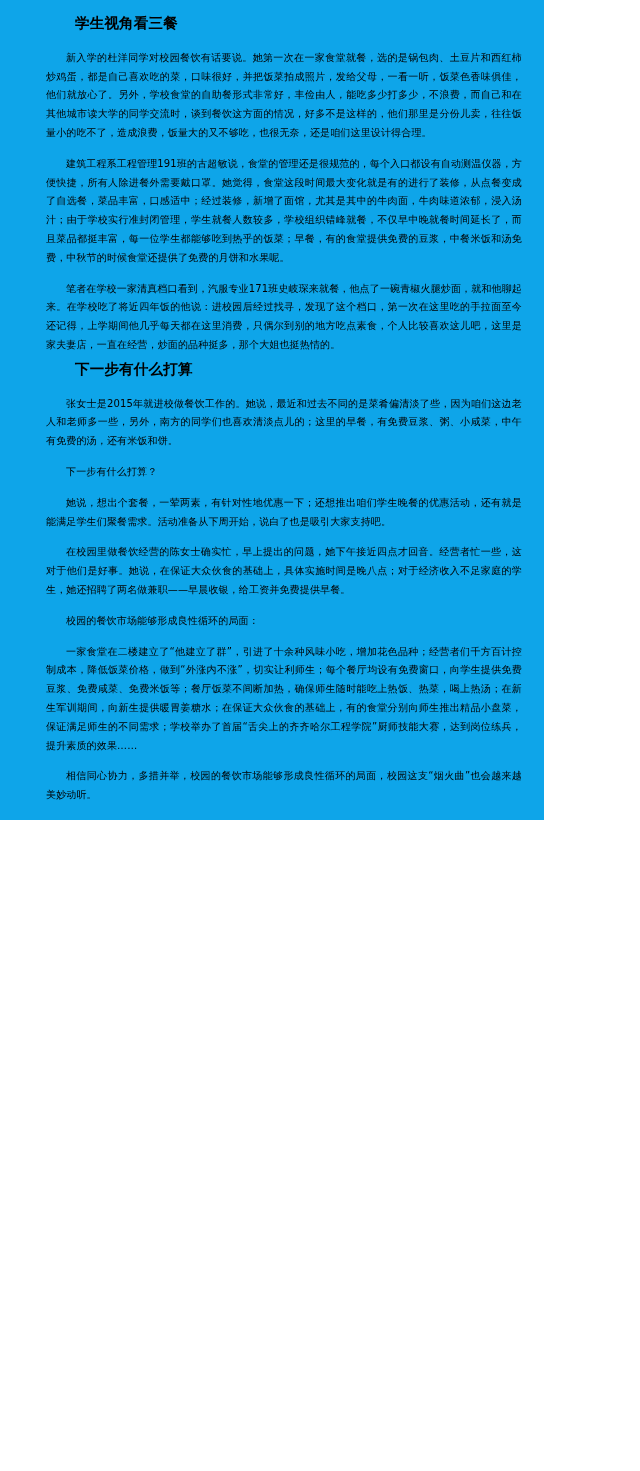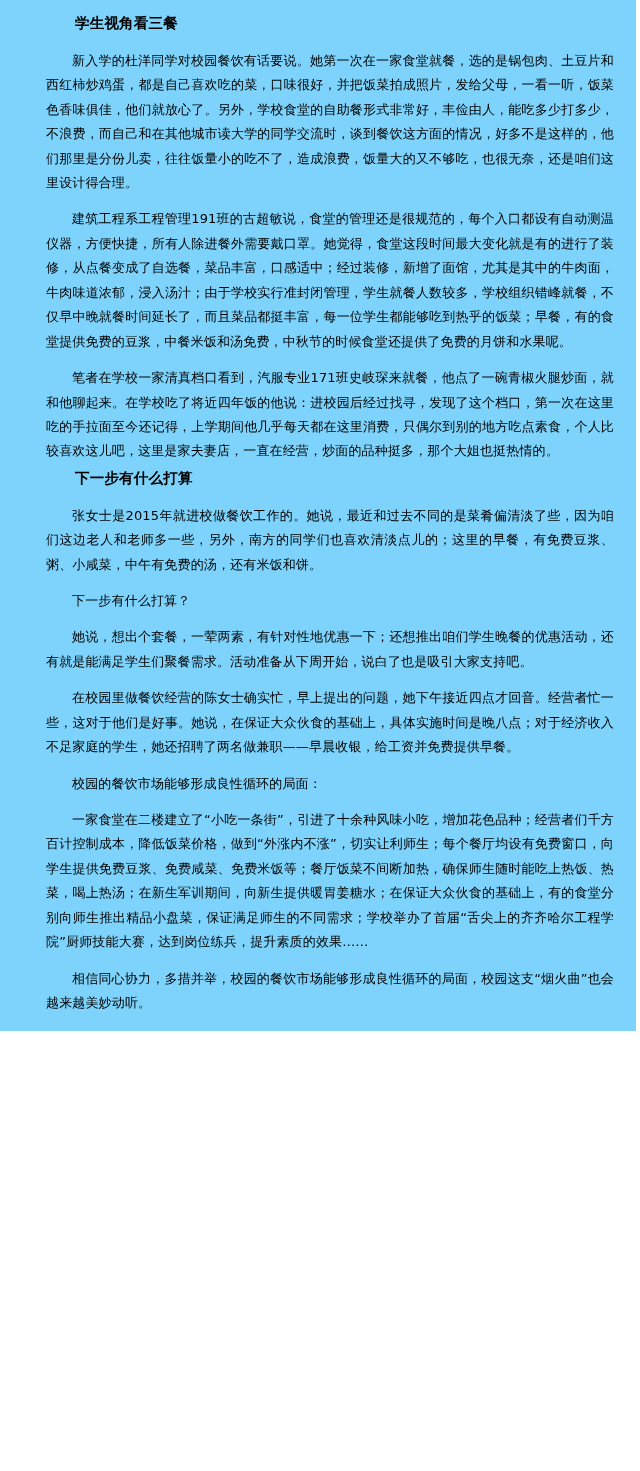--- a/index.html
+++ b/index.html
@@ -6,36 +6,36 @@
     margin: 0;
     padding: 0;
     background: #ffffff;
   }
   body {
     width: 640px;
     font-family: "DejaVu Sans", "Liberation Sans", sans-serif;
     color: #000000;
   }
   .page {
-    width: 636px;
+    width: 544px;
     box-sizing: border-box;
     padding: 10px 22px 14px 46px;
-    background: #7dd3fc;
+    background: #0ea5e9;
   }
   .heading {
     font-size: 14.5px;
     font-weight: bold;
     line-height: 1.85;
     letter-spacing: 0.2px;
     margin: 0 0 1px 0;
     text-indent: 2em;
     color: #000;
   }
   .para {
-    font-size: 13px;
+    font-size: 10px;
     line-height: 1.88;
     letter-spacing: 0.15px;
     margin: 12px 0 1px 0;
     text-indent: 2em;
     text-align: justify;
     text-justify: inter-ideograph;
     color: #000;
   }
 </style>
 </head>
@@ -46,16 +46,16 @@
       <p class="heading">学生视角看三餐</p>
       <p class="para">新入学的杜洋同学对校园餐饮有话要说。她第一次在一家食堂就餐，选的是锅包肉、土豆片和西红柿炒鸡蛋，都是自己喜欢吃的菜，口味很好，并把饭菜拍成照片，发给父母，一看一听，饭菜色香味俱佳，他们就放心了。另外，学校食堂的自助餐形式非常好，丰俭由人，能吃多少打多少，不浪费，而自己和在其他城市读大学的同学交流时，谈到餐饮这方面的情况，好多不是这样的，他们那里是分份儿卖，往往饭量小的吃不了，造成浪费，饭量大的又不够吃，也很无奈，还是咱们这里设计得合理。</p>
       <p class="para">建筑工程系工程管理191班的古超敏说，食堂的管理还是很规范的，每个入口都设有自动测温仪器，方便快捷，所有人除进餐外需要戴口罩。她觉得，食堂这段时间最大变化就是有的进行了装修，从点餐变成了自选餐，菜品丰富，口感适中；经过装修，新增了面馆，尤其是其中的牛肉面，牛肉味道浓郁，浸入汤汁；由于学校实行准封闭管理，学生就餐人数较多，学校组织错峰就餐，不仅早中晚就餐时间延长了，而且菜品都挺丰富，每一位学生都能够吃到热乎的饭菜；早餐，有的食堂提供免费的豆浆，中餐米饭和汤免费，中秋节的时候食堂还提供了免费的月饼和水果呢。</p>
       <p class="para">笔者在学校一家清真档口看到，汽服专业171班史岐琛来就餐，他点了一碗青椒火腿炒面，就和他聊起来。在学校吃了将近四年饭的他说：进校园后经过找寻，发现了这个档口，第一次在这里吃的手拉面至今还记得，上学期间他几乎每天都在这里消费，只偶尔到别的地方吃点素食，个人比较喜欢这儿吧，这里是家夫妻店，一直在经营，炒面的品种挺多，那个大姐也挺热情的。</p>
       <p class="heading">下一步有什么打算</p>
       <p class="para">张女士是2015年就进校做餐饮工作的。她说，最近和过去不同的是菜肴偏清淡了些，因为咱们这边老人和老师多一些，另外，南方的同学们也喜欢清淡点儿的；这里的早餐，有免费豆浆、粥、小咸菜，中午有免费的汤，还有米饭和饼。</p>
       <p class="para">下一步有什么打算？</p>
       <p class="para">她说，想出个套餐，一荤两素，有针对性地优惠一下；还想推出咱们学生晚餐的优惠活动，还有就是能满足学生们聚餐需求。活动准备从下周开始，说白了也是吸引大家支持吧。</p>
       <p class="para">在校园里做餐饮经营的陈女士确实忙，早上提出的问题，她下午接近四点才回音。经营者忙一些，这对于他们是好事。她说，在保证大众伙食的基础上，具体实施时间是晚八点；对于经济收入不足家庭的学生，她还招聘了两名做兼职——早晨收银，给工资并免费提供早餐。</p>
       <p class="para">校园的餐饮市场能够形成良性循环的局面：</p>
-      <p class="para">一家食堂在二楼建立了“小吃一条街”，引进了十余种风味小吃，增加花色品种；经营者们千方百计控制成本，降低饭菜价格，做到“外涨内不涨”，切实让利师生；每个餐厅均设有免费窗口，向学生提供免费豆浆、免费咸菜、免费米饭等；餐厅饭菜不间断加热，确保师生随时能吃上热饭、热菜，喝上热汤；在新生军训期间，向新生提供暖胃姜糖水；在保证大众伙食的基础上，有的食堂分别向师生推出精品小盘菜，保证满足师生的不同需求；学校举办了首届“舌尖上的齐齐哈尔工程学院”厨师技能大赛，达到岗位练兵，提升素质的效果……</p>
+      <p class="para">一家食堂在二楼建立了“他建立了群”，引进了十余种风味小吃，增加花色品种；经营者们千方百计控制成本，降低饭菜价格，做到“外涨内不涨”，切实让利师生；每个餐厅均设有免费窗口，向学生提供免费豆浆、免费咸菜、免费米饭等；餐厅饭菜不间断加热，确保师生随时能吃上热饭、热菜，喝上热汤；在新生军训期间，向新生提供暖胃姜糖水；在保证大众伙食的基础上，有的食堂分别向师生推出精品小盘菜，保证满足师生的不同需求；学校举办了首届“舌尖上的齐齐哈尔工程学院”厨师技能大赛，达到岗位练兵，提升素质的效果……</p>
       <p class="para">相信同心协力，多措并举，校园的餐饮市场能够形成良性循环的局面，校园这支“烟火曲”也会越来越美妙动听。</p>
     </div>
 </div>
 
 </body></html>

